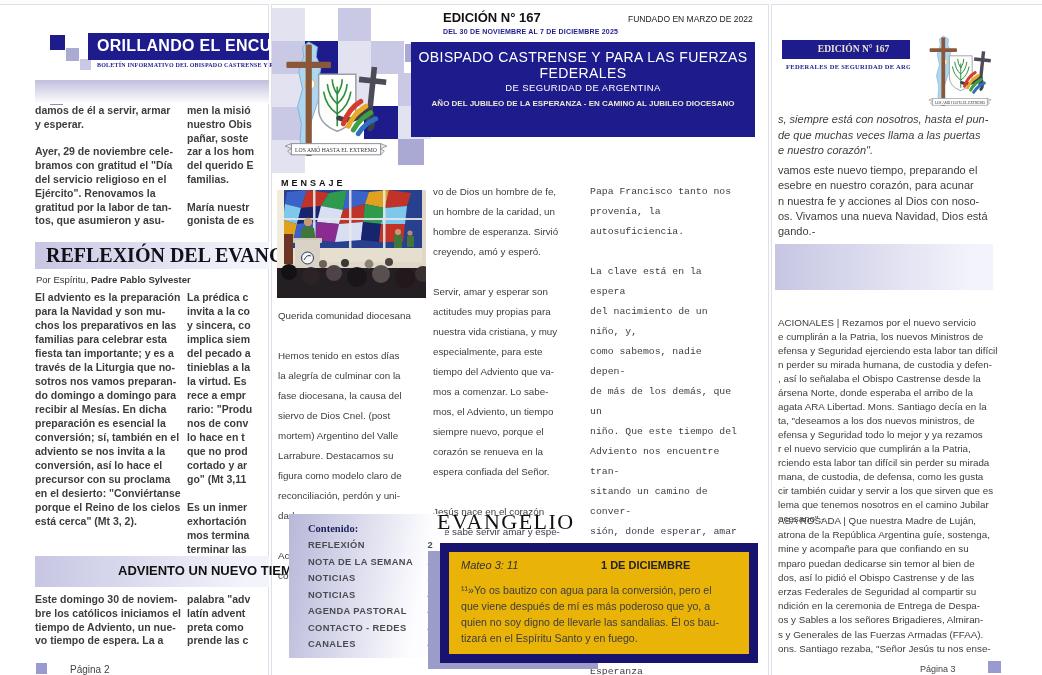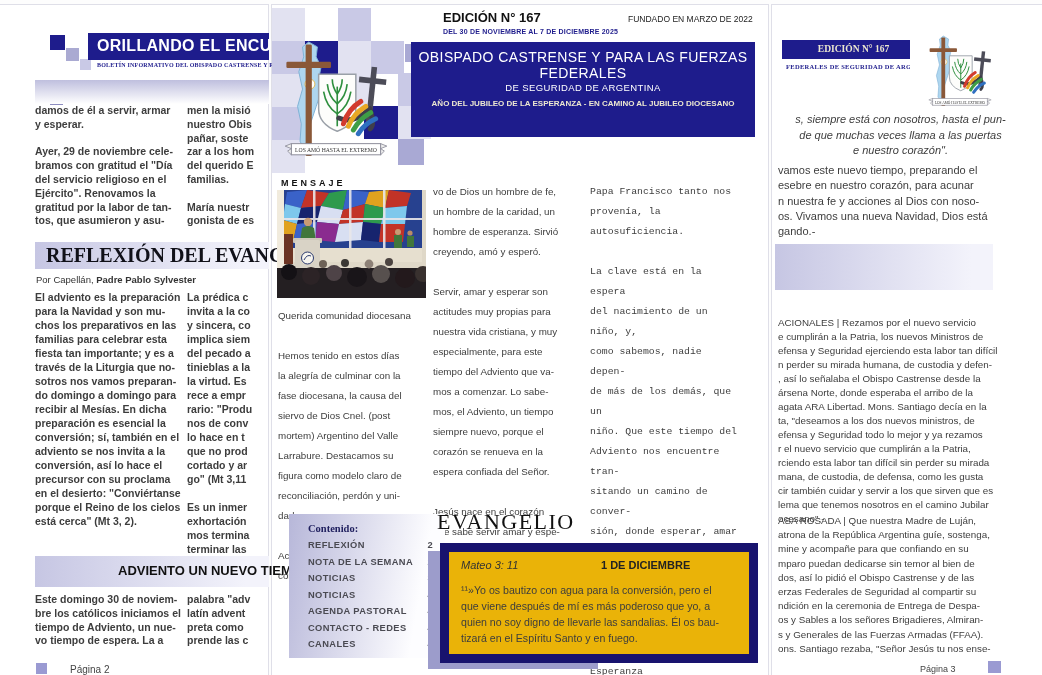--- a/index.html
+++ b/index.html
@@ -88,21 +88,21 @@
 zar a los hom
 del querido E
 familias.
 
 María nuestr
 gonista de es</div>
 
   <div class="abs band" style="left:35px;top:242px;width:234px;height:27px;"></div>
   <div class="abs serif" style="left:46px;top:244px;font-size:20px;font-weight:bold;color:#101018;">REFLEXIÓN DEL EVANG</div>
   <div class="abs" style="left:36px;top:274px;font-size:9.5px;color:#333;">
-    <span>Por Capellán, </span><span style="font-weight:bold;">Padre Pablo Sylvester</span>
+    <span>Por Espíritu, </span><span style="font-weight:bold;">Padre Pablo Sylvester</span>
   </div>
   <div class="abs ml body-txt" style="left:35px;top:290px;width:152px;line-height:14px;">El adviento es la preparación
 para la Navidad y son mu-
 chos los preparativos en las
 familias para celebrar esta
 fiesta tan importante; y es a
 través de la Liturgia que no-
 sotros nos vamos preparan-
 do domingo a domingo para
 recibir al Mesías. En dicha
@@ -348,21 +348,21 @@
 
   <div class="abs" style="left:782px;top:40px;width:223px;height:19px;background:#1e1c8c;">
     <div class="serif" style="text-align:center;margin-top:4px;font-size:9.5px;font-weight:bold;color:#ece7d0;margin-right:80px;">EDICIÓN N° 167</div>
   </div>
   <div class="abs serif navy" style="left:786px;top:63px;font-size:6.5px;font-weight:bold;letter-spacing:0.3px;">FEDERALES DE SEGURIDAD DE ARGENTINA</div>
   <div class="abs" style="left:910px;top:30px;width:100px;height:80px;background:#fff;"></div>
   <svg class="abs" style="left:918px;top:33px;" width="84" height="76" viewBox="0 0 100 100">
       <use href="#crest"></use>
     </svg>
 
-  <div class="abs ml" style="left:778px;top:112px;width:245px;font-size:11px;font-style:italic;line-height:15.5px;color:#3d3d3d;text-align:center;">s, siempre está con nosotros, hasta el pun-
+  <div class="abs ml" style="left:778px;top:112px;width:245px;font-size:11px;font-style:italic;line-height:15.5px;color:#3d3d3d;">s, siempre está con nosotros, hasta el pun-
 de que muchas veces llama a las puertas
 e nuestro corazón".</div>
   <div class="abs ml" style="left:778px;top:163px;width:245px;font-size:11px;line-height:15.3px;color:#3d3d3d;">vamos este nuevo tiempo, preparando el
 esebre en nuestro corazón, para acunar
 n nuestra fe y acciones al Dios con noso-
 os. Vivamos una nueva Navidad, Dios está
 gando.-</div>
 
   <div class="abs band" style="left:775px;top:244px;width:218px;height:46px;"></div>
 

